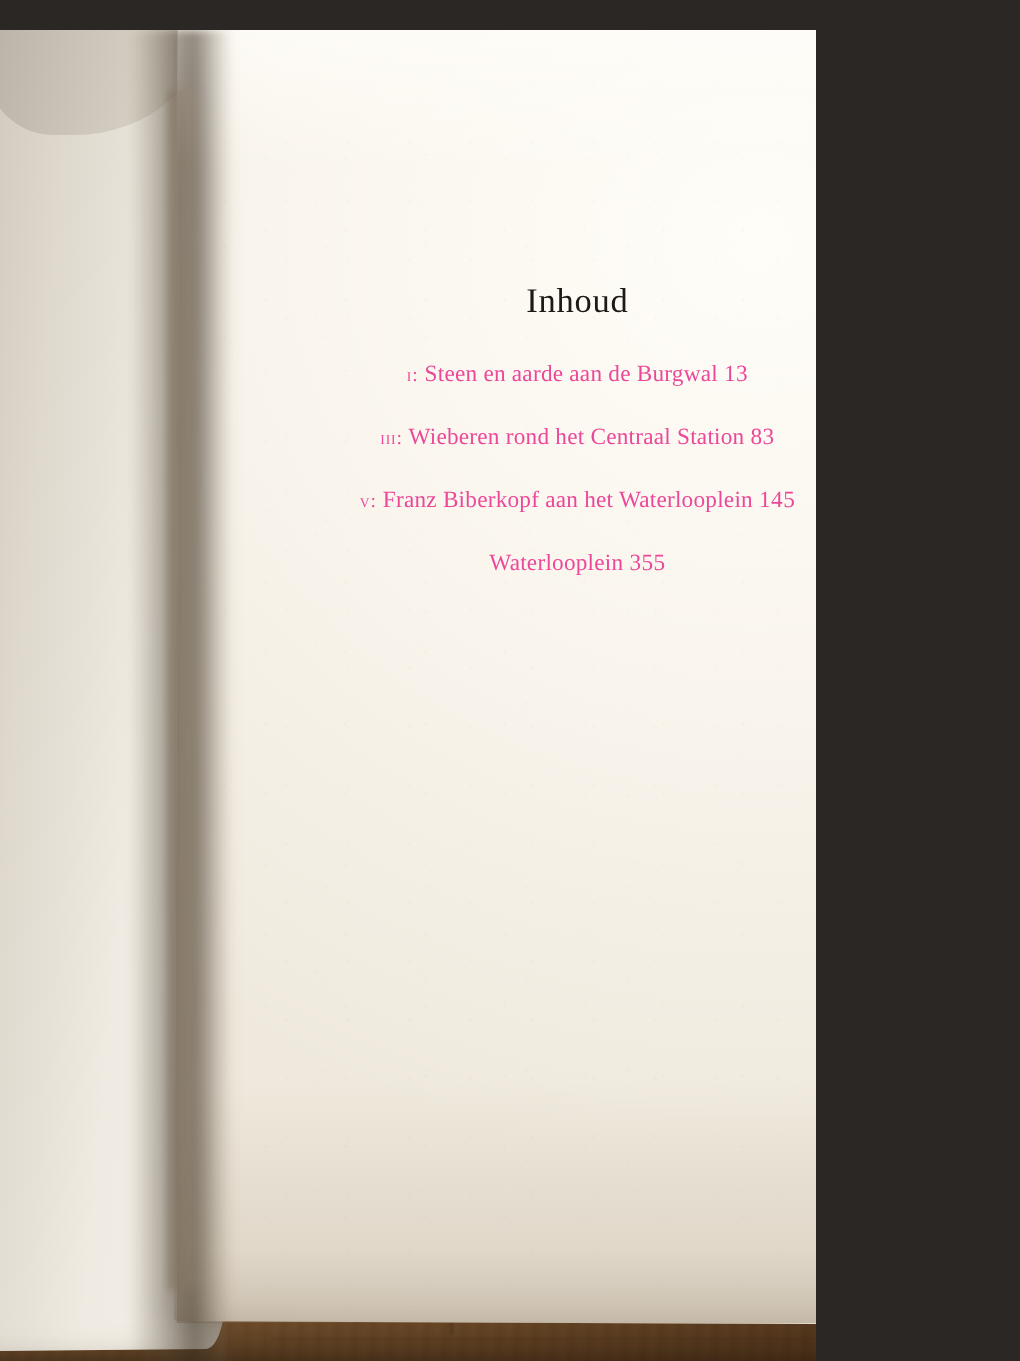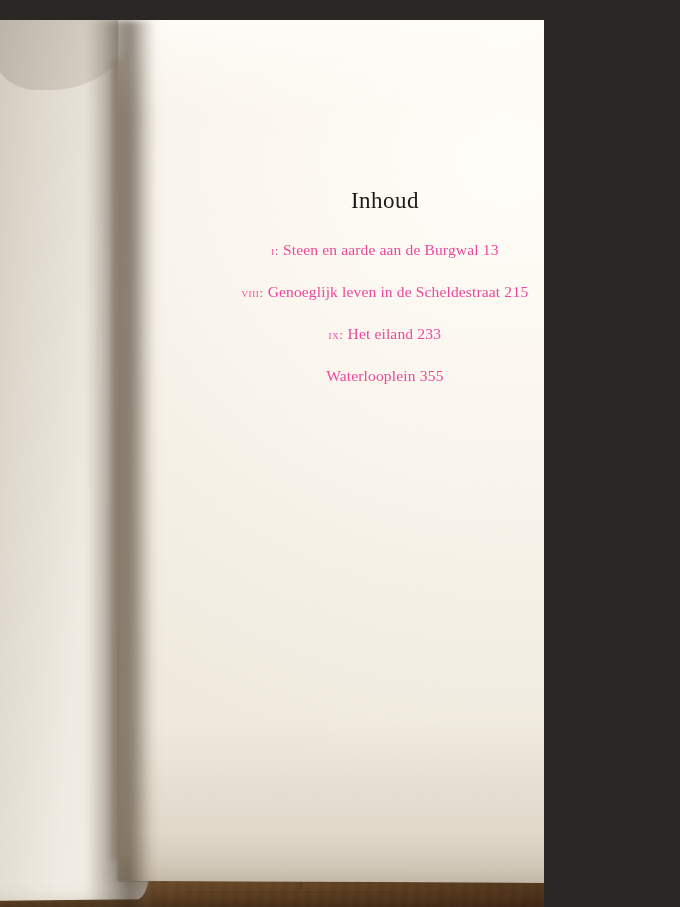--- a/index.html
+++ b/index.html
@@ -253,36 +253,36 @@
   <div class="toc">
     <div class="toc-title">Inhoud</div>
 
     <div class="toc-entry">
       <span class="num">i:</span>
       <span>Steen en aarde aan de Burgwal</span>
       <span class="pg">13</span>
     </div>
 
 
-
-
-
-
-
     <div class="toc-entry">
-      <span class="num">viii:</span>
-      <span>Genoeglijk leven in de Scheldestraat</span>
-      <span class="pg">215</span>
-    </div>
+      <span class="num">iii:</span>
+      <span>Wieberen rond het Centraal Station</span>
+      <span class="pg">83</span>
+    </div>
+
 
     <div class="toc-entry">
-      <span class="num">ix:</span>
-      <span>Het eiland</span>
-      <span class="pg">233</span>
-    </div>
+      <span class="num">v:</span>
+      <span>Franz Biberkopf aan het Waterlooplein</span>
+      <span class="pg">145</span>
+    </div>
+
+
+
+
 
     <div class="toc-entry last">
       <span>Waterlooplein</span>
       <span class="pg">355</span>
     </div>
   </div>
 
 </div>
 
 </body></html>

